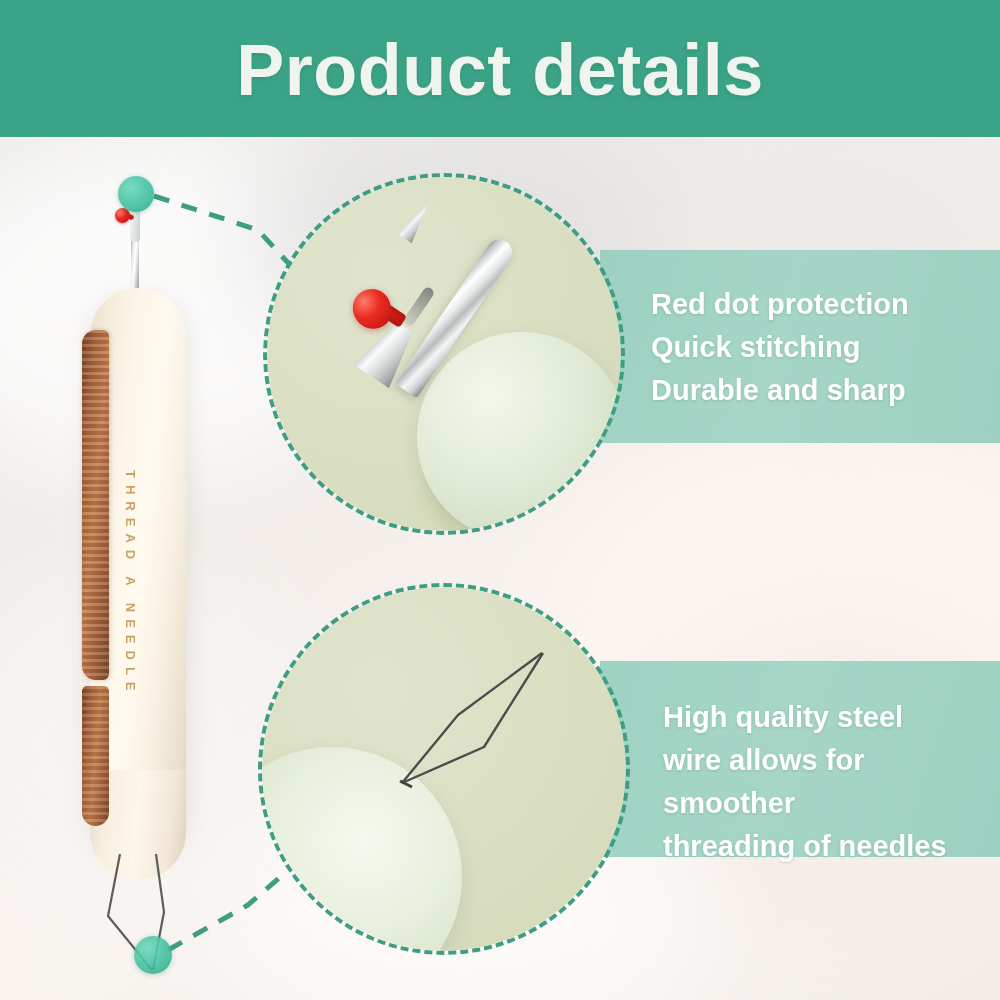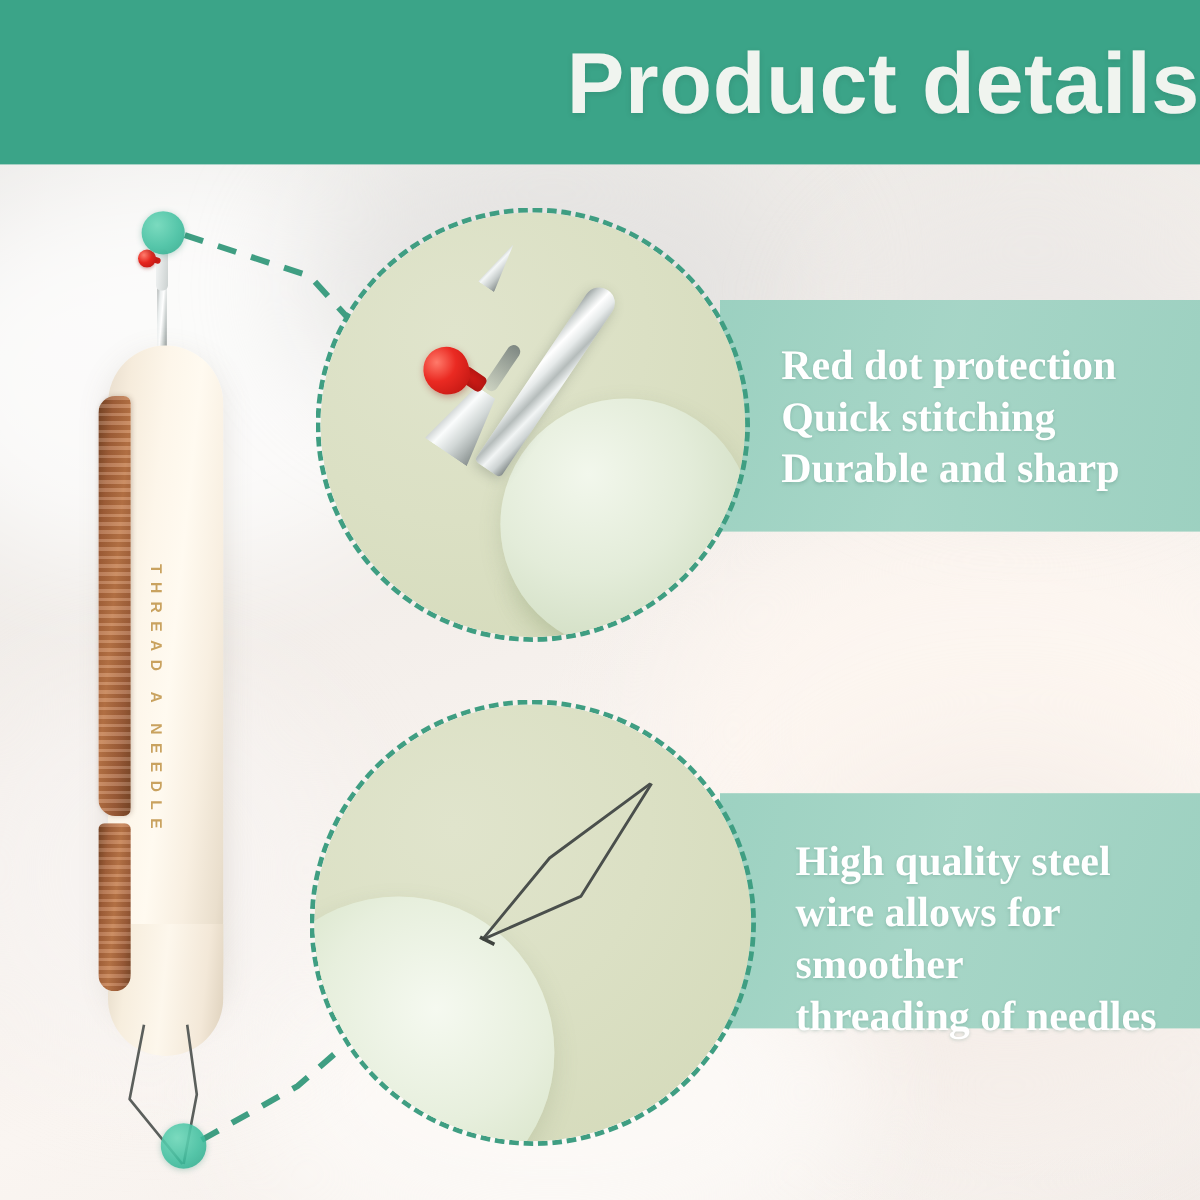--- a/index.html
+++ b/index.html
@@ -127,24 +127,23 @@
 
   
   .panel{
     position:absolute;
     background:linear-gradient(105deg, rgba(150,207,190,.93) 0%, rgba(158,211,195,.90) 45%, rgba(150,206,189,.93) 100%);
   }
   #panel-top{left:600px;top:250px;width:400px;height:193px;}
   #panel-bottom{left:600px;top:661px;width:400px;height:196px;}
   .panel-text{
     position:absolute;
-    color:#ffffff;font-weight:700;font-size:35px;line-height:43px;
+    color:#ffffff;font-weight:700;font-size:29px;line-height:43px;
     text-shadow:0 1px 3px rgba(70,120,105,.28);
     white-space:pre-line;
-    font-family:Liberation Serif, serif;
   }
   #text-top{left:651px;top:283px;}
   #text-bottom{left:651px;top:696px;margin-left:12px;}
 
   
   #product{position:absolute;left:60px;top:170px;width:230px;height:830px;}
   .body-main{
     position:absolute;left:30px;top:118px;width:96px;height:560px;
     border-radius:48px 48px 44px 44px;
     background:linear-gradient(96deg,
@@ -220,21 +219,21 @@
     <div class="bg-base"></div>
     <div class="bg-blob blob-a"></div>
     <div class="bg-blob blob-b"></div>
     <div class="bg-blob blob-c"></div>
     <div class="bg-blob blob-d"></div>
     <div class="bg-blob blob-e"></div>
     <div class="bg-blob blob-f"></div>
     <div class="bg-blob blob-g"></div>
   </div>
 
-  <div class="header" style="background:#3ba488;justify-content:flex-end;">
+  <div class="header" style="background:#3ba488;">
     <div class="header-title">Product details</div>
   </div>
 
   <svg class="conn-svg" viewBox="0 0 1000 1000">
     <path d="M 154 196 L 258 230 L 300 276" fill="none" stroke="#3f9e82" stroke-width="5" stroke-dasharray="16 13" stroke-linecap="butt"></path>
     <path d="M 168 950 L 248 905 L 286 872" fill="none" stroke="#3f9e82" stroke-width="5" stroke-dasharray="16 13" stroke-linecap="butt"></path>
   </svg>
 
   <div class="panel" id="panel-top"></div>
   <div class="panel" id="panel-bottom"></div>

